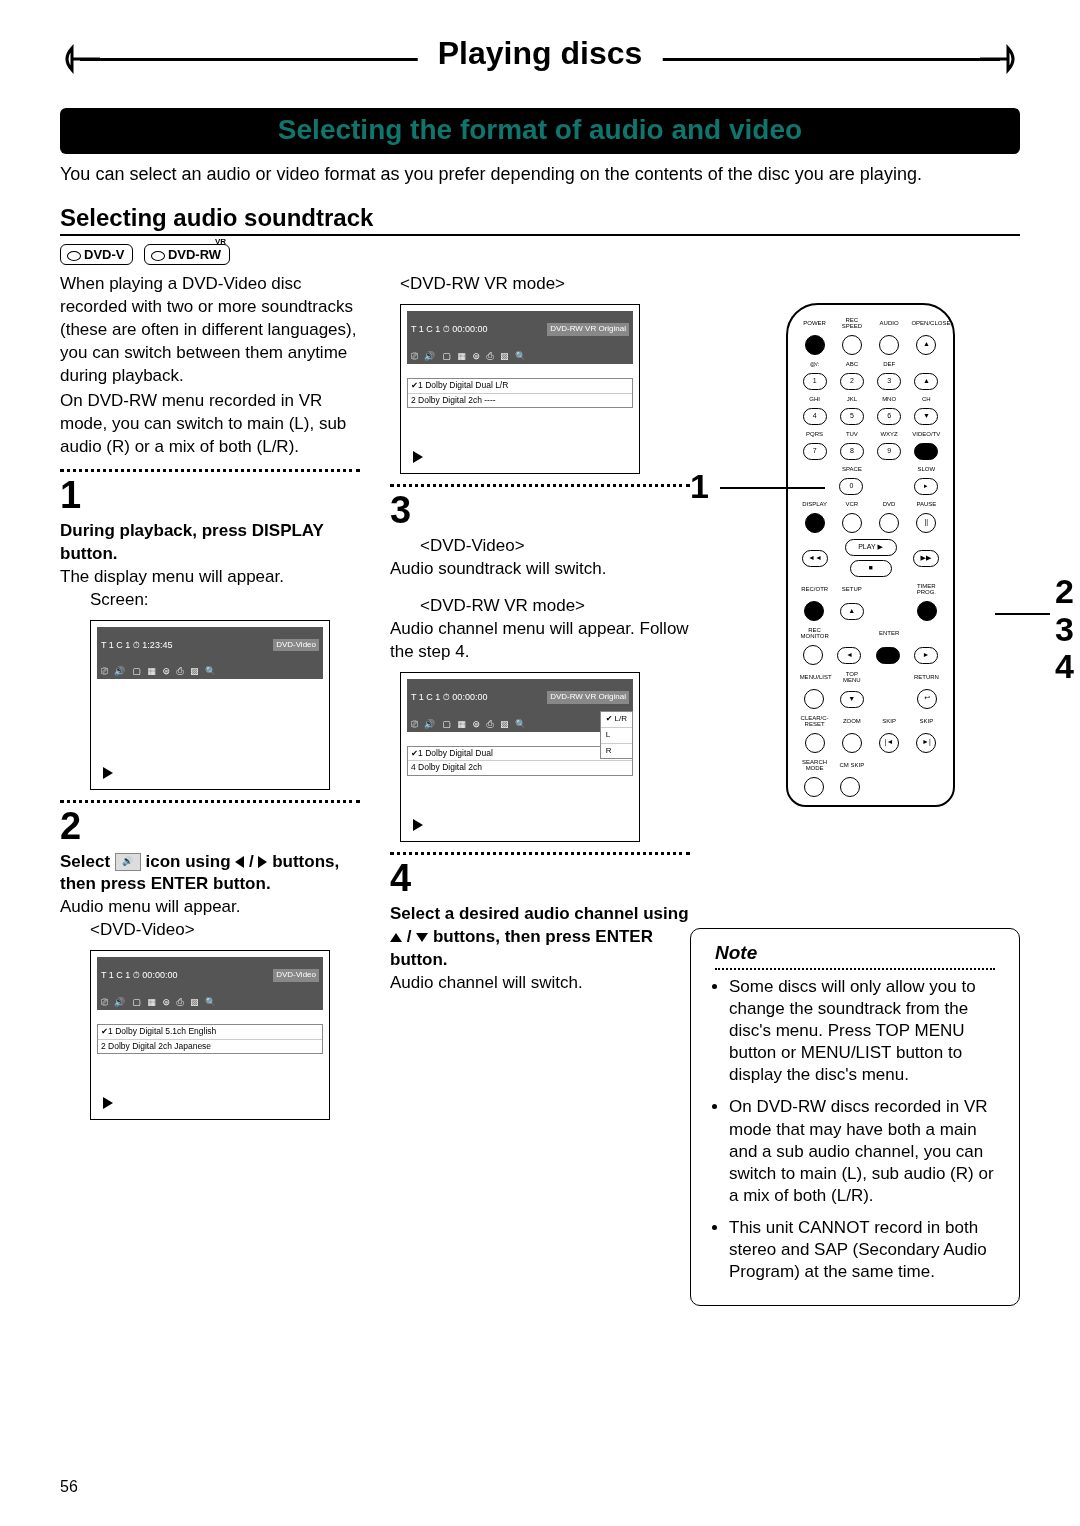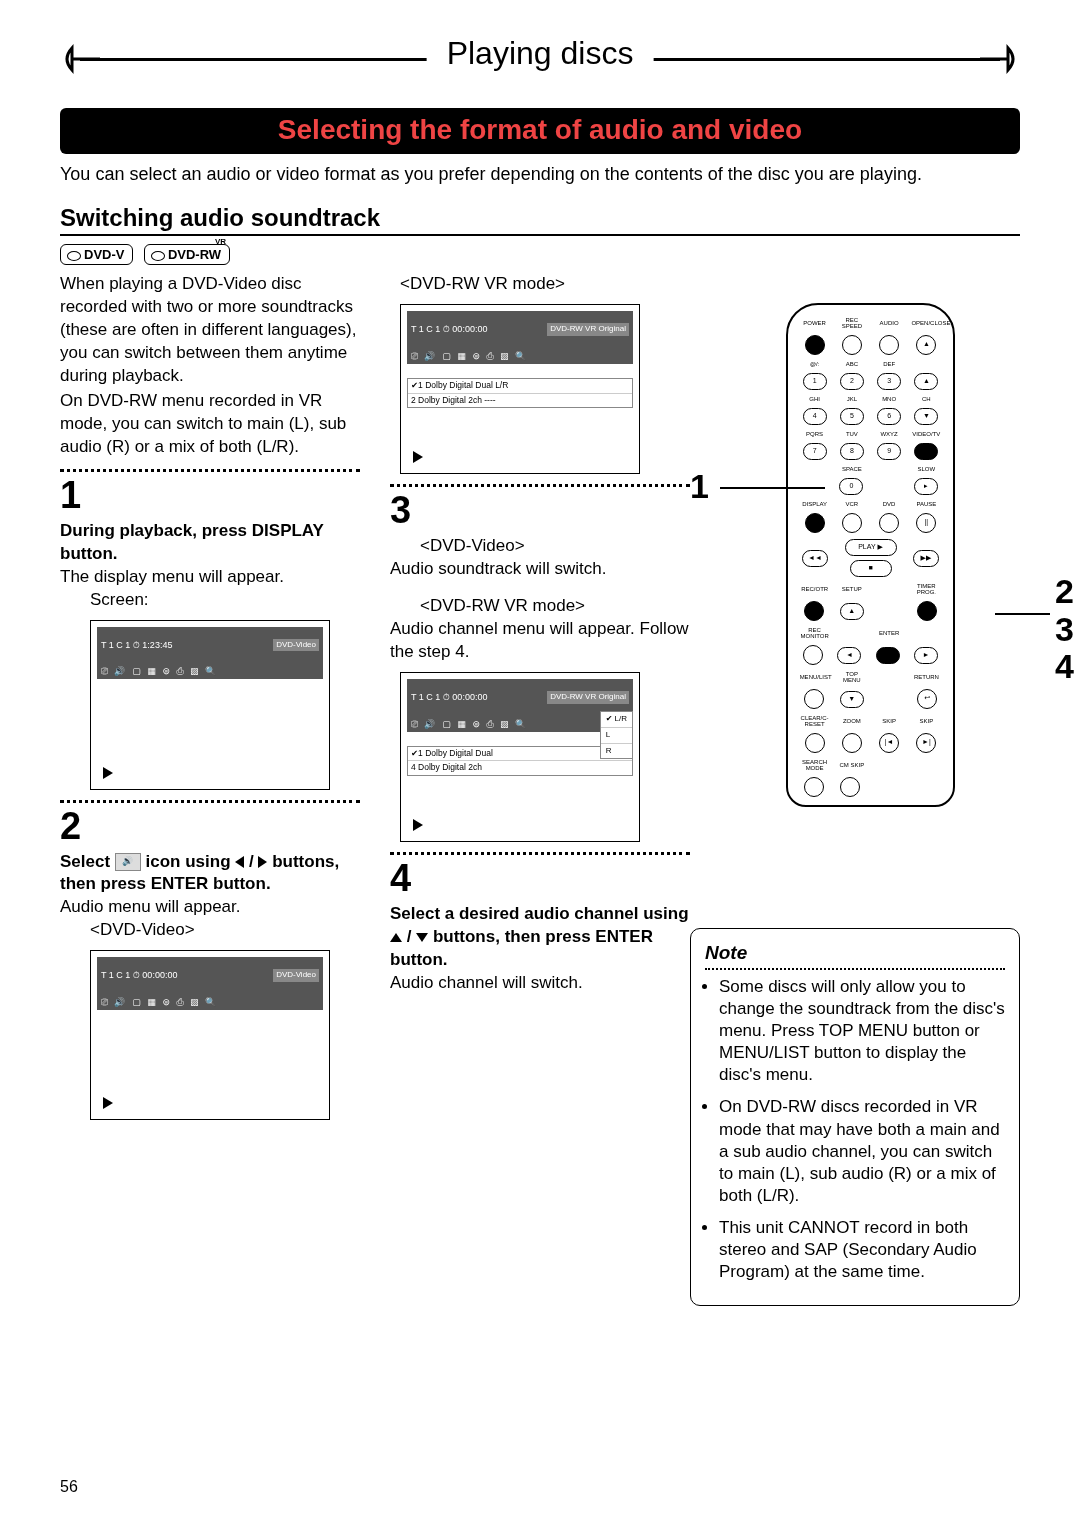--- a/index.html
+++ b/index.html
@@ -39,26 +39,26 @@
   .title-bar .deco-left { left: 0; }
   .title-bar .deco-right { right: 0; }
   .title-bar h1 {
     position: absolute;
     left: 50%;
     transform: translateX(-50%);
     top: 5px;
     background: #fff;
     padding: 0 20px;
     font-size: 32px;
-    font-weight: normal;
+    font-weight: bold;
     margin: 0;
   }
   .subtitle-bar {
     background: #000;
-    color: #ef4444;
+    color: #0f766e;
     font-size: 28px;
     font-weight: bold;
     text-align: center;
     padding: 6px 0 8px 0;
     border-radius: 6px;
     margin-bottom: 8px;
   }
   .intro {
     font-size: 18px;
     line-height: 1.35;
@@ -229,21 +229,21 @@
     font-size: 34px;
     font-weight: bold;
   }
   .notebox {
     position: absolute;
     right: 0;
     top: 655px;
     width: 330px;
     border: 1.5px solid #000;
     border-radius: 10px;
-    padding: 12px 14px;
+    padding: 12px 24px;
     font-size: 17px;
     line-height: 1.3;
     box-sizing: border-box;
   }
   .notebox .note-title {
     font-style: italic;
     font-weight: bold;
     font-size: 19px;
     margin-bottom: 2px;
   }
@@ -309,21 +309,21 @@
     <svg class="deco-svg deco-right" viewBox="0 0 40 30">
         <path d="M0 15 L28 15 L28 4 Q38 15 28 26 L28 15" fill="none" stroke="#000" stroke-width="3"></path>
       </svg>
     <h1>Playing discs</h1>
   </div>
 
   <div class="subtitle-bar">Selecting the format of audio and video</div>
 
   <div class="intro">You can select an audio or video format as you prefer depending on the contents of the disc you are playing.</div>
 
-  <h2 class="section">Switching audio soundtrack</h2>
+  <h2 class="section">Selecting audio soundtrack</h2>
 
   <div class="badges">
     <span class="badge"><span class="oval"></span><span>DVD-V</span></span>
     <span class="badge"><span class="vr">VR</span><span class="oval"></span><span>DVD-RW</span></span>
   </div>
 
   <div class="cols">
 
     <div class="col-left">
       <div>When playing a DVD-Video disc recorded with two or more soundtracks (these are often in different languages), you can switch between them anytime during playback.</div>
@@ -353,20 +353,24 @@
         <span> buttons, then press ENTER button.</span>
       </div>
       <div>Audio menu will appear.</div>
       <div style="padding-left:30px">&lt;DVD-Video&gt;</div>
       <div class="screen-box">
         <div class="screen-header">
           <span>T    1   C    1 ⏱   00:00:00</span>
           <span class="tag">DVD-Video</span>
         </div>
         <div class="screen-icons">⎚ 🔊 ▢ ▦ ⊜ ⎙ ▨ 🔍</div>
+        <div class="screen-list">
+          <div>✔1 Dolby Digital  5.1ch  English</div>
+          <div>   2 Dolby Digital   2ch   Japanese</div>
+        </div>
         <div class="play-tri"></div>
       </div>
     </div>
 
     <div class="col-mid">
       <div style="padding-left:10px">&lt;DVD-RW VR mode&gt;</div>
       <div class="screen-box" style="margin-left:10px">
         <div class="screen-header">
           <span>T    1   C    1 ⏱   00:00:00</span>
           <span class="tag">DVD-RW VR Original</span>

